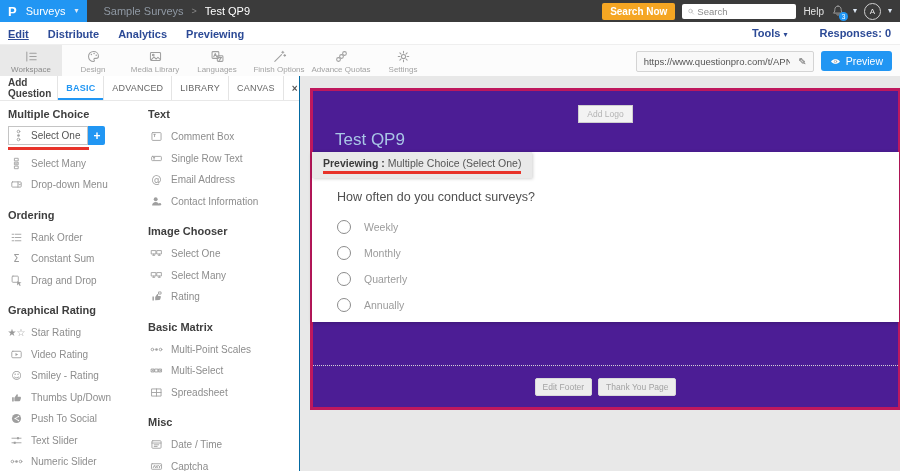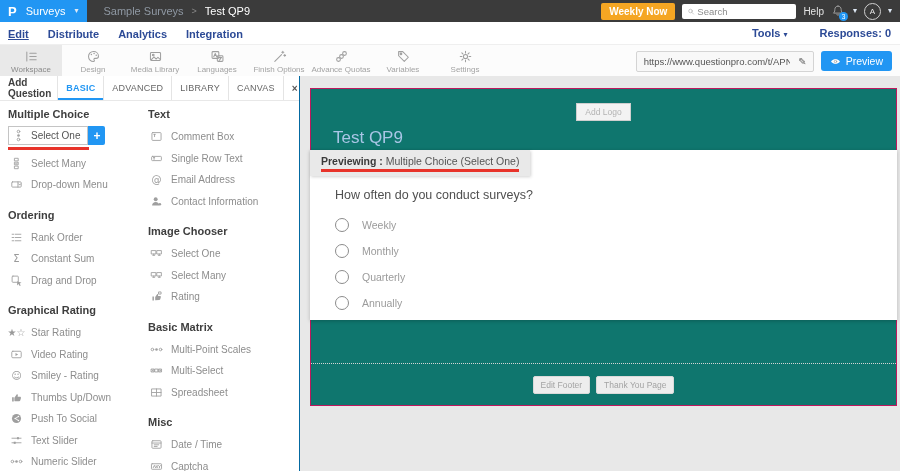--- a/index.html
+++ b/index.html
@@ -76,21 +76,21 @@
   svg .wf{fill:#fff;stroke:none;}
   .qitem-wrap{margin:2px 0 3px 0;}
   .qrow{display:flex;align-items:stretch;}
   .qbox{display:inline-flex;align-items:center;gap:4px;border:1px solid #c4c4c4;background:#fff;height:17px;padding:0 7px 0 1px;}
   .qbox .lbl{font-size:10px;color:#555;}
   .qplus{width:17px;background:#2196f3;color:#fff;display:flex;align-items:center;justify-content:center;
          font-size:12px;font-weight:700;border-radius:0 2px 2px 0;cursor:pointer;}
   .redline{height:2.5px;background:#e8332a;width:81px;margin-top:2px;}
   
   .main{position:absolute;left:300px;top:76px;right:0;bottom:0;background:#e8e8e8;}
-  .survey-panel{position:absolute;left:10px;top:12px;width:585px;height:316px;background:#0f766e;border:1px solid #be185d;}
+  .survey-panel{position:absolute;left:10px;top:12px;width:585px;height:316px;background:#4c1d95;border:3px solid #be185d;}
   .add-logo-row{text-align:center;padding-top:12px;}
   .add-logo{display:inline-block;border:1px solid #cfcfcf;background:#f3f3f3;color:#b3b3b3;font-size:8.5px;
             padding:3px 8px;cursor:pointer;}
   .survey-title{margin:7px 0 0 22px;font-size:17px;color:#a9c6e6;}
   .preview-card{position:absolute;left:-1px;right:-1px;top:61px;height:170px;background:#fff;
                 box-shadow:0 1px 4px rgba(0,0,0,.22);}
   .previewing-tab{position:absolute;top:0;left:0;background:#e9e9e9;padding:5px 11px 4px 11px;
                   box-shadow:1px 1px 3px rgba(0,0,0,.18);font-size:10.5px;white-space:nowrap;}
   .pv-prefix{font-weight:700;color:#3a3a3a;}
   .pv-value{color:#555;}
@@ -114,21 +114,21 @@
       <span class="qp-logo">P</span>
       <span class="prod-menu">Surveys</span>
       <span class="caret">▾</span>
     </div>
     <div class="crumbs">
       <span class="crumb-dim">Sample Surveys</span>
       <span class="crumb-sep">&gt;</span>
       <span class="crumb-cur">Test QP9</span>
     </div>
     <div class="tb-right">
-      <span class="upgrade">Weekly Now</span>
+      <span class="upgrade">Search Now</span>
       <span class="searchbox">
         <svg viewBox="0 0 16 16">
             <circle cx="7" cy="7" r="3.6"></circle>
             <path d="M9.8 9.8L13.2 13.2"></path>
           </svg>
         <input placeholder="Search" style="">
       </span>
       <span class="help">Help</span>
       <span class="bell">
         <svg viewBox="0 0 16 16">
@@ -137,21 +137,21 @@
           </svg>
         <span class="badge">3</span>
       </span>
       <span class="caret">▾</span>
       <span class="avatar">A</span>
       <span class="caret">▾</span>
     </div>
   </div>
 
   <div class="subnav">
-    <span id="nav-tabs"><span class="nav-tab active">Edit</span><span class="nav-tab">Distribute</span><span class="nav-tab">Analytics</span><span class="nav-tab">Integration</span></span>
+    <span id="nav-tabs"><span class="nav-tab active">Edit</span><span class="nav-tab">Distribute</span><span class="nav-tab">Analytics</span><span class="nav-tab">Previewing</span></span>
     <div class="subnav-right">
       <span class="tools"><span>Tools</span> <span class="caret">▾</span></span>
       <span class="responses">Responses: 0</span>
     </div>
   </div>
 
   <div class="toolbar">
     <span id="tb-items" style="display:flex">
         <div class="tb-item active">
           <span class="icn">
@@ -205,29 +205,20 @@
         </div>
         <div class="tb-item">
           <span class="icn">
             <svg viewBox="0 0 16 16">
               <circle cx="4.8" cy="11.2" r="2"></circle>
               <circle cx="8" cy="8" r="2"></circle>
               <circle cx="11.2" cy="4.8" r="2"></circle>
             </svg>
           </span>
           <span class="lbl">Advance Quotas</span>
-        </div>
-        <div class="tb-item">
-          <span class="icn">
-            <svg viewBox="0 0 16 16">
-              <path d="M2.8 2.8h4.4l6 6-4.4 4.4-6-6z"></path>
-              <circle cx="5.3" cy="5.3" r=".9"></circle>
-            </svg>
-          </span>
-          <span class="lbl">Variables</span>
         </div>
         <div class="tb-item">
           <span class="icn">
             <svg viewBox="0 0 16 16">
               <circle cx="8" cy="8" r="2.2"></circle>
               <path d="M8 2.4v1.8M8 11.8v1.8M2.4 8h1.8M11.8 8h1.8M4.1 4.1l1.3 1.3M10.6 10.6l1.3 1.3M11.9 4.1l-1.3 1.3M5.4 10.6l-1.3 1.3"></path>
             </svg>
           </span>
           <span class="lbl">Settings</span>
         </div>

